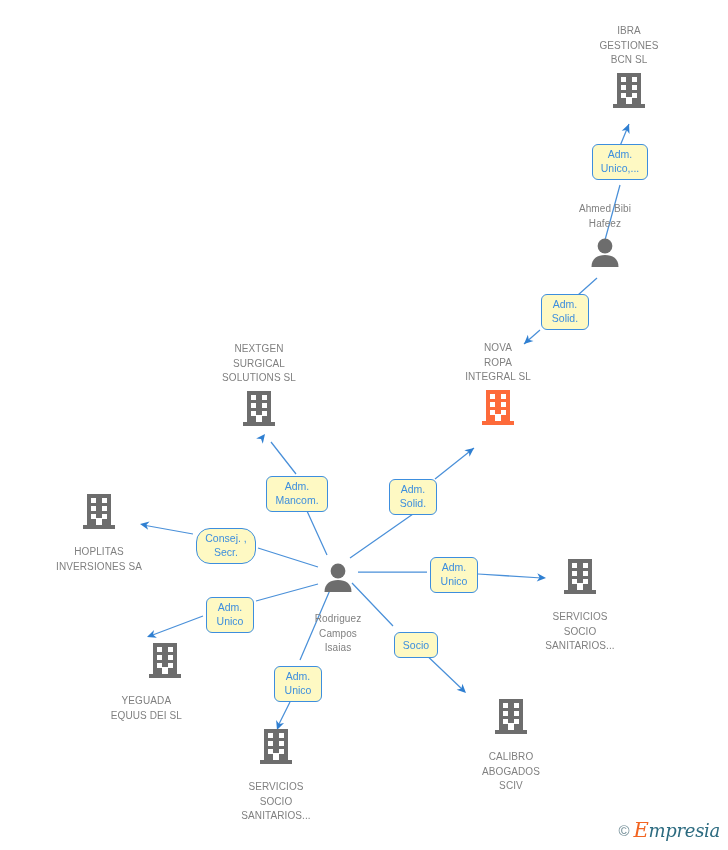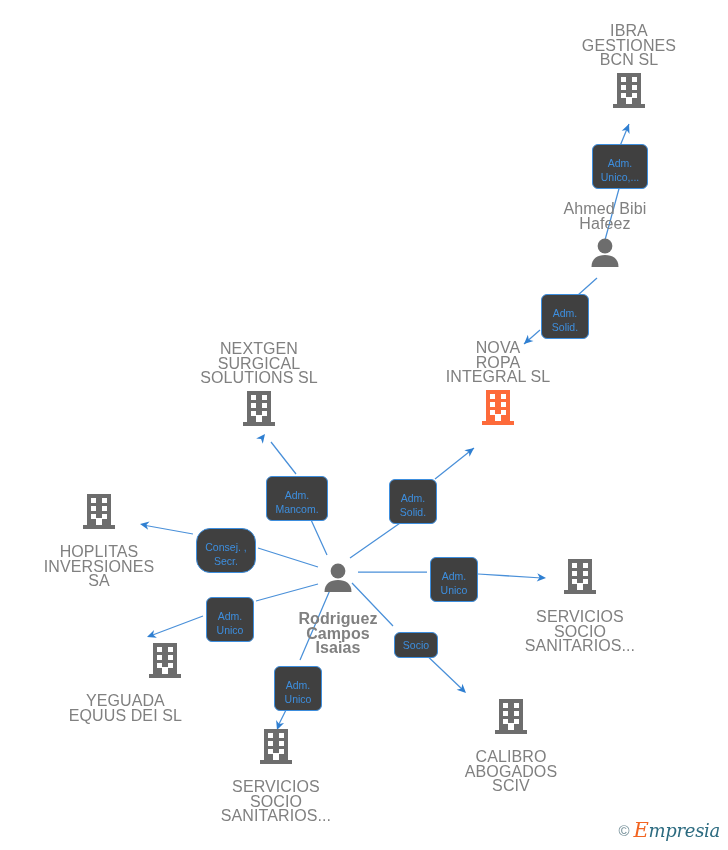--- a/index.html
+++ b/index.html
@@ -27,21 +27,21 @@
   .node {
     position: absolute;
     display: flex;
     flex-direction: column;
     align-items: center;
     width: 130px;
     margin-left: -65px;
     cursor: pointer;
   }
   .node .node-label {
-    font-size: 16px;
+    font-size: 10px;
     line-height: 14.5px;
     color: #808080;
     text-align: center;
     white-space: pre-line;
     letter-spacing: 0.1px;
   }
   .node.highlight .node-label {
     color: #808080;
     font-weight: normal;
   }
@@ -51,28 +51,28 @@
     align-items: center;
     justify-content: center;
   }
   .node.label-below .node-label { order: 2; margin-top: 14px; }
   .node.label-below .icon-wrap { order: 1; }
   .node.label-above .node-label { order: 1; margin-bottom: 2px; }
   .node.label-above .icon-wrap { order: 2; }
 
   .edge-label {
     position: absolute;
-    background: #404040;
+    background: #fef9c3;
     border: 1.4px solid #3d8ede;
     border-radius: 6px;
     color: #3d8ede;
     font-size: 10.5px;
     line-height: 14px;
     text-align: center;
-    padding: 11px 5px 4px 5px;
+    padding: 2px 5px 4px 5px;
     white-space: pre-line;
     cursor: pointer;
     min-width: 44px;
   }
   .watermark {
     position: absolute;
     right: 8px;
     bottom: 8px;
     font-size: 17px;
     display: flex;
@@ -208,21 +208,21 @@
         <rect x="20" y="6" width="5" height="5" fill="#fff"></rect>
         <rect x="9" y="14" width="5" height="5" fill="#fff"></rect>
         <rect x="20" y="14" width="5" height="5" fill="#fff"></rect>
         <rect x="9" y="22" width="5" height="5" fill="#fff"></rect>
         <rect x="20" y="22" width="5" height="5" fill="#fff"></rect>
         <rect x="14" y="26" width="6" height="7" fill="#fff"></rect>
       </svg>
     </div>
   </div>
 
-  <div class="node label-below" style="left:338px; top:558px;font-weight:bold;">
+  <div class="node label-below" style="left:338px; top:558px;">
     <div class="node-label">Rodriguez
 Campos
 Isaias</div>
     <div class="icon-wrap">
       <svg width="34" height="34" viewBox="0 0 34 34">
         <circle cx="17" cy="10" r="7.4" fill="#6d6d6d"></circle>
         <path d="M3.5,31 C3.5,22.5 9.5,19 17,19 C24.5,19 30.5,22.5 30.5,31 Z" fill="#6d6d6d"></path>
       </svg>
     </div>
   </div>

